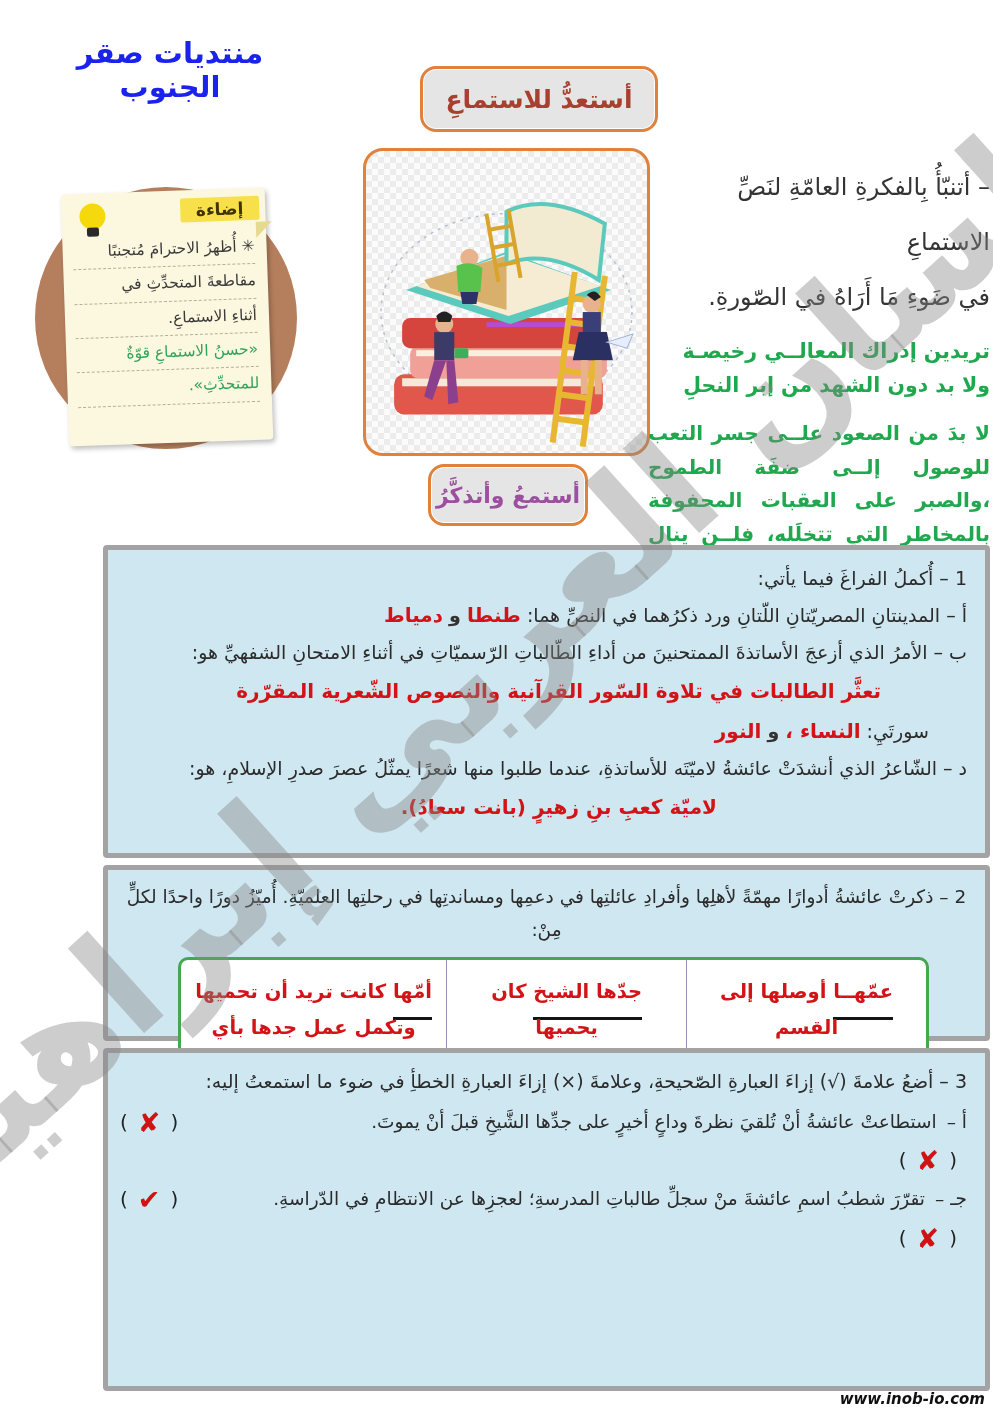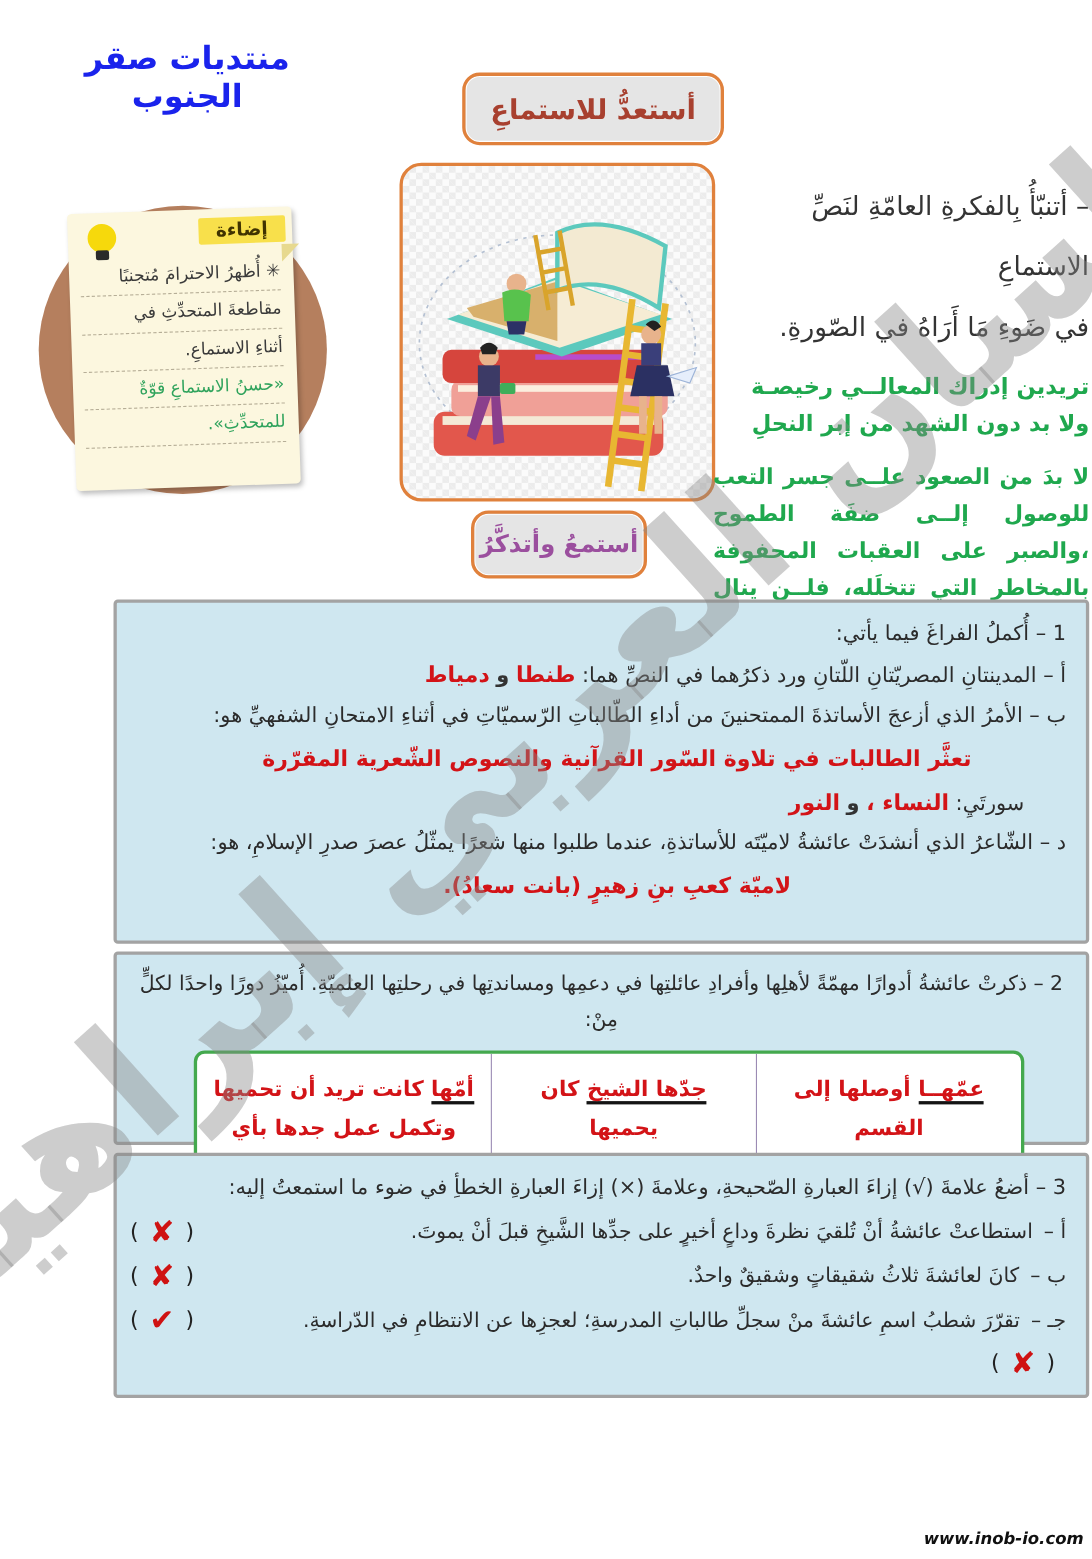--- a/index.html
+++ b/index.html
@@ -62,46 +62,46 @@
 
   
   .intro { position:absolute; top:160px; left:648px; width:342px; }
   .objective { color:#343434; font-size:24px; line-height:2.3; text-align:right; }
   .verse { margin-top:8px; color:#1fa84e; font-weight:bold; font-size:20.5px; line-height:1.7; text-align:right; }
   .green-par { margin-top:14px; color:#1fa84e; font-weight:bold; font-size:20px; line-height:1.68; text-align:justify; }
 
   
   .panel {
     position:absolute; left:103px; width:887px; background:#cfe7f0;
-    border:3px solid #a3a3a3; border-radius:4px; padding:10px 18px 8px 18px;
+    border:5px solid #a3a3a3; border-radius:4px; padding:10px 18px 8px 18px;
     font-size:19px; color:#2b2b2b;
   }
   .panel-1 { top:545px; height:313px; }
   .panel-2 { top:865px; height:176px; }
-  .panel-3 { top:1048px; height:223px;padding-left:12px; }
+  .panel-3 { top:1048px; height:343px;padding-left:12px; }
 
   .p-line { line-height:1.9; text-align:right; }
   .ans-red { color:#d31317; font-weight:bold; font-size:20px; }
   .conj { color:#333; font-weight:bold; }
   .ans-block-b { margin:2px 86px 2px 0; }
   .ans-inline { margin-right:38px; }
   .ans-block-d { margin:2px 250px 0 0; }
 
   
   .q2-title { font-size:18.5px; line-height:1.8; text-align:center; }
   .q2-table {
     margin:10px 38px 0 52px; border:3.5px solid #44a94e; border-radius:10px;
     background:#fff; display:flex; direction:rtl; overflow:hidden;
   }
   .q2-cell {
     flex:1; padding:14px 10px; text-align:center; color:#d31317; font-weight:bold;
     font-size:19.5px; line-height:1.85; border-left:1.5px solid #9b8bb4;
   }
   .q2-cell:last-child { border-left:none; flex:1.12; }
-  .kw { border-bottom:3px solid #141414; padding-bottom:0; }
+  .kw { border-bottom:3px solid #141414; padding-bottom:14px; }
 
   
   .q3-title { line-height:1.9; text-align:right; margin-bottom:4px; }
   .q3-row { display:flex; justify-content:space-between; align-items:center; margin-top:6px; }
   .q3-row.two-line { align-items:flex-end; }
   .q3-text { text-align:right; line-height:1.85; font-size:18.5px; }
   .q3-label { display:inline-block; margin-left:10px; }
   .q3-mark { direction:ltr; white-space:nowrap; margin-right:10px; font-size:20px; color:#222; }
   .q3-mark .glyph { font-size:27px; font-weight:bold; color:#cf1212; padding:0 10px; vertical-align:-3px; }
 
@@ -273,23 +273,20 @@
     <div class="q3-row">
       <div class="q3-text">
         <span class="q3-label">أ  –</span><span>استطاعتْ عائشةُ أنْ تُلقيَ نظرةَ وداعٍ أخيرٍ على جدِّها الشَّيخِ قبلَ أنْ يموتَ.</span>
       </div>
       <div class="q3-mark">
         <span>(</span><span class="glyph">✘</span><span>)</span>
       </div>
     </div>
 
     <div class="q3-row">
-      <div class="q3-text">
-        <span class="q3-label">ب –</span><span>كانَ لعائشةَ ثلاثُ شقيقاتٍ وشقيقٌ واحدٌ.</span>
-      </div>
       <div class="q3-mark">
         <span>(</span><span class="glyph">✘</span><span>)</span>
       </div>
     </div>
 
     <div class="q3-row">
       <div class="q3-text">
         <span class="q3-label">جـ –</span><span>تقرّرَ شطبُ اسمِ عائشةَ منْ سجلِّ طالباتِ المدرسةِ؛ لعجزِها عن الانتظامِ في الدّراسةِ.</span>
       </div>
       <div class="q3-mark">

